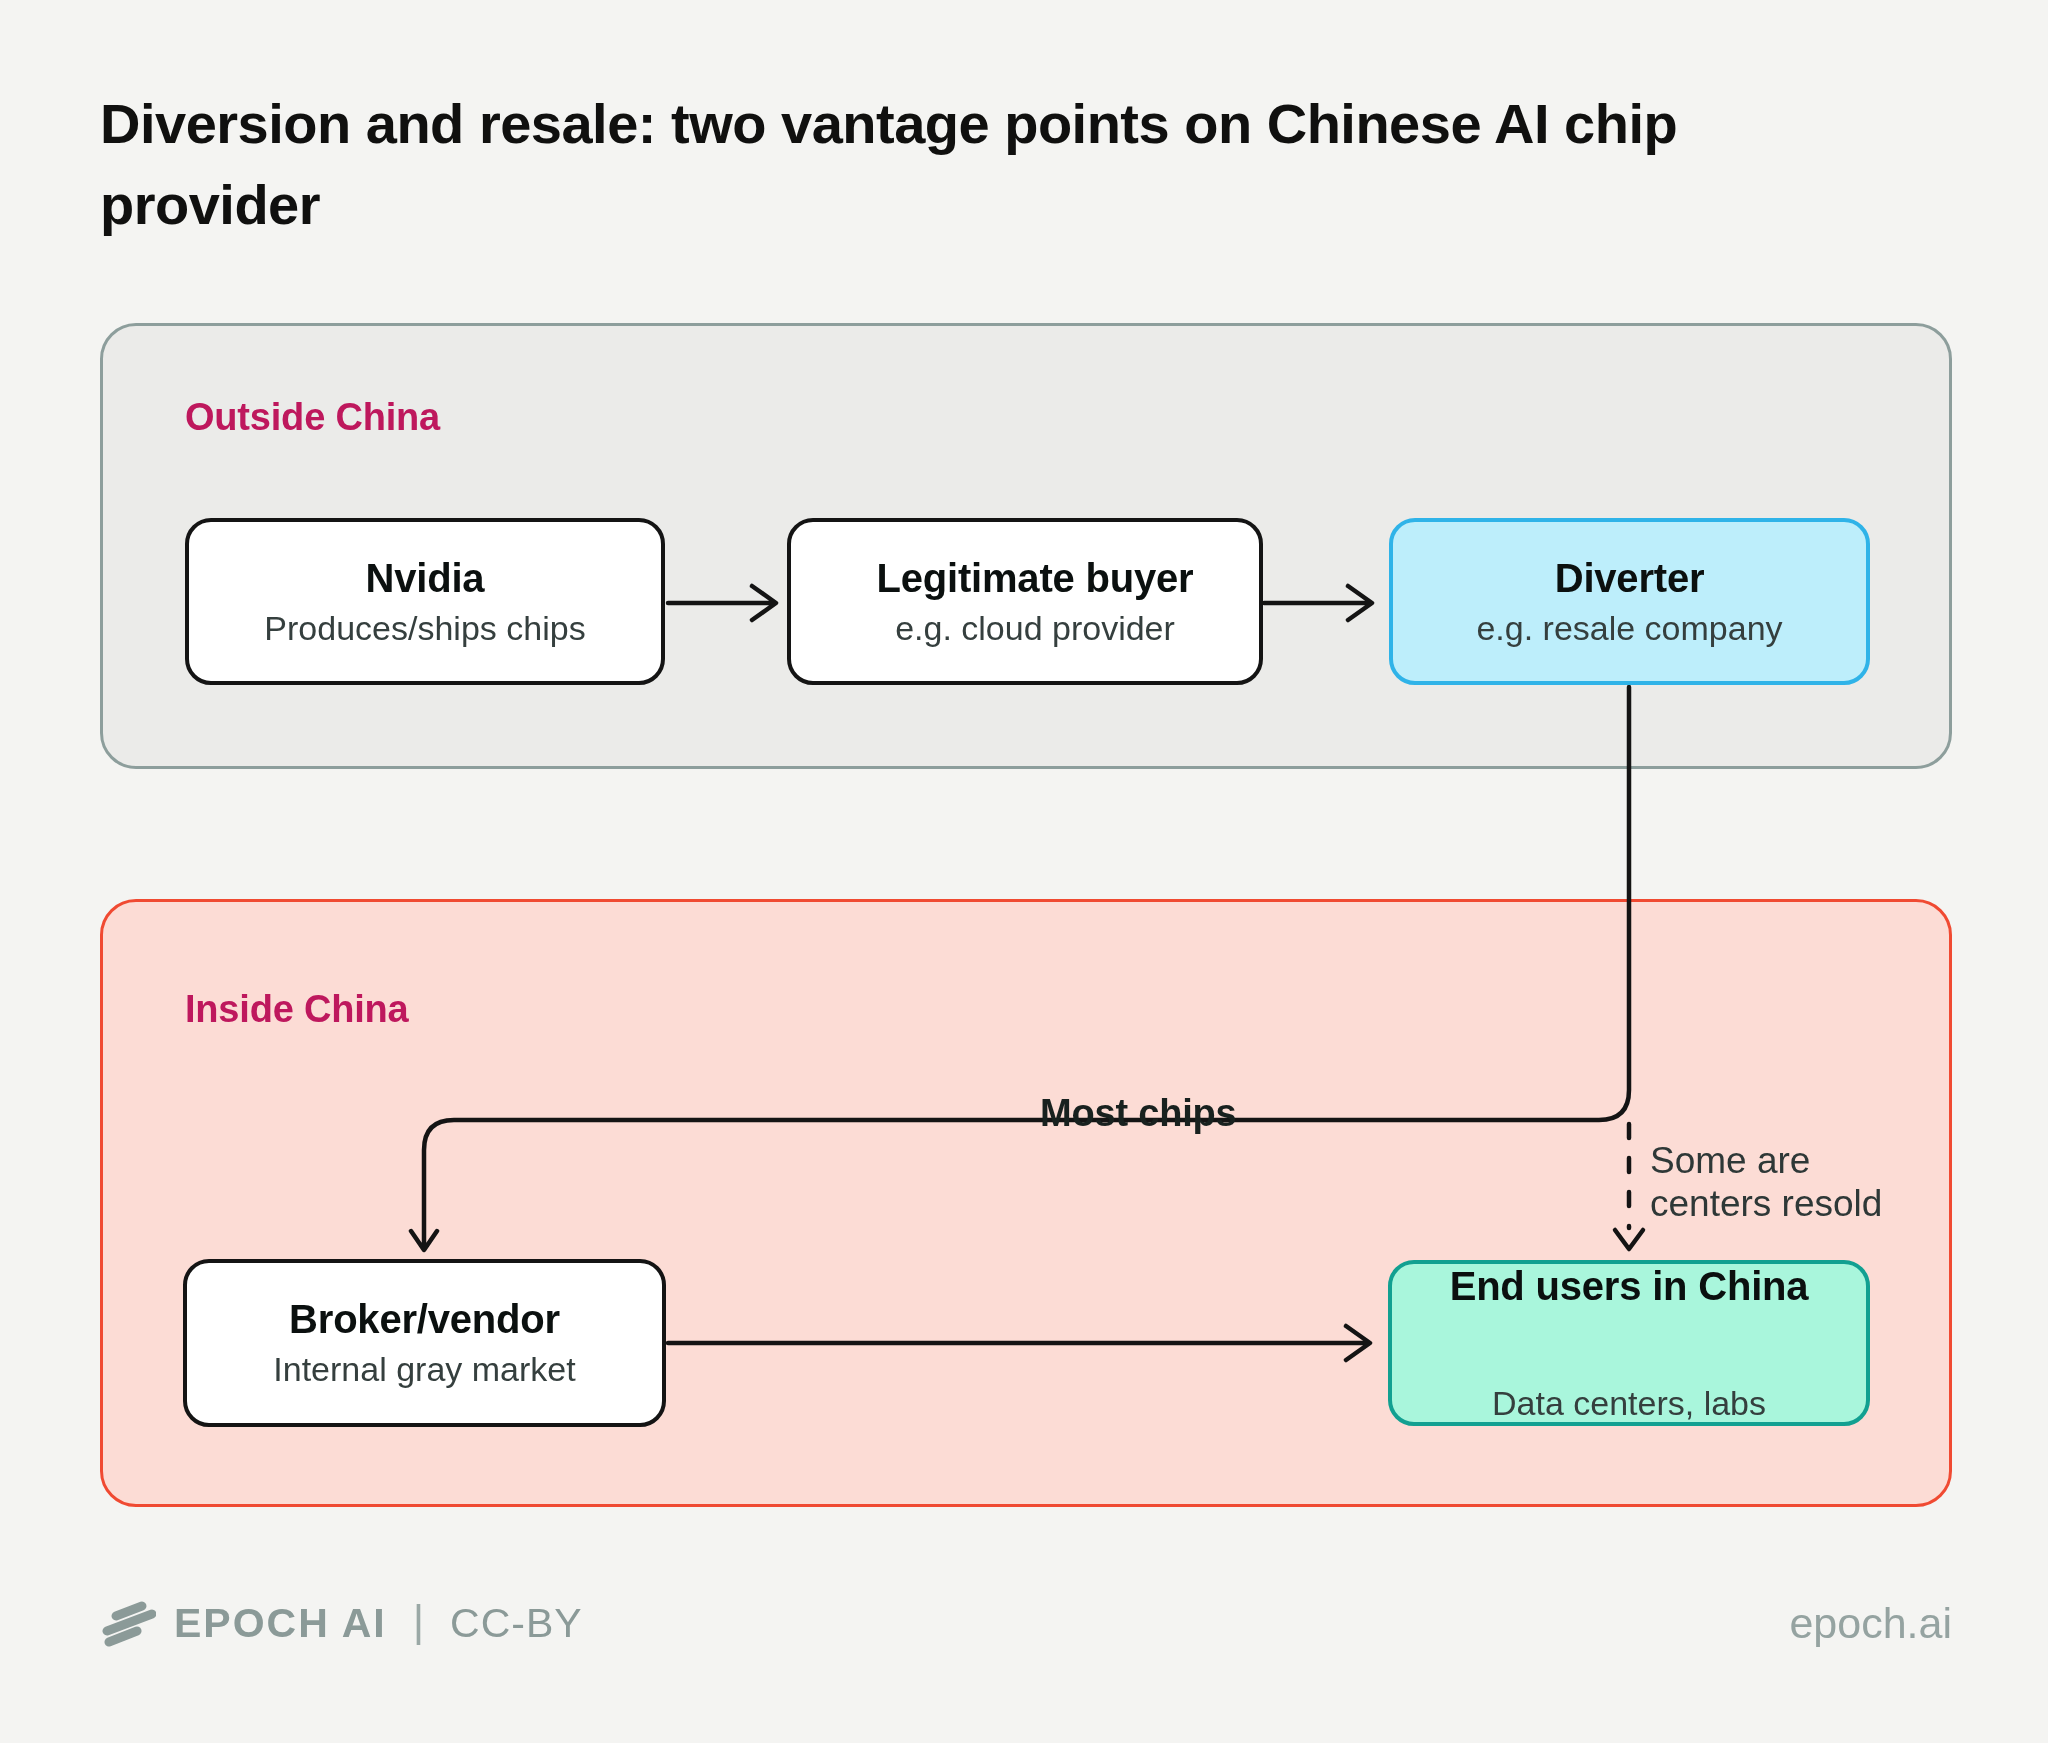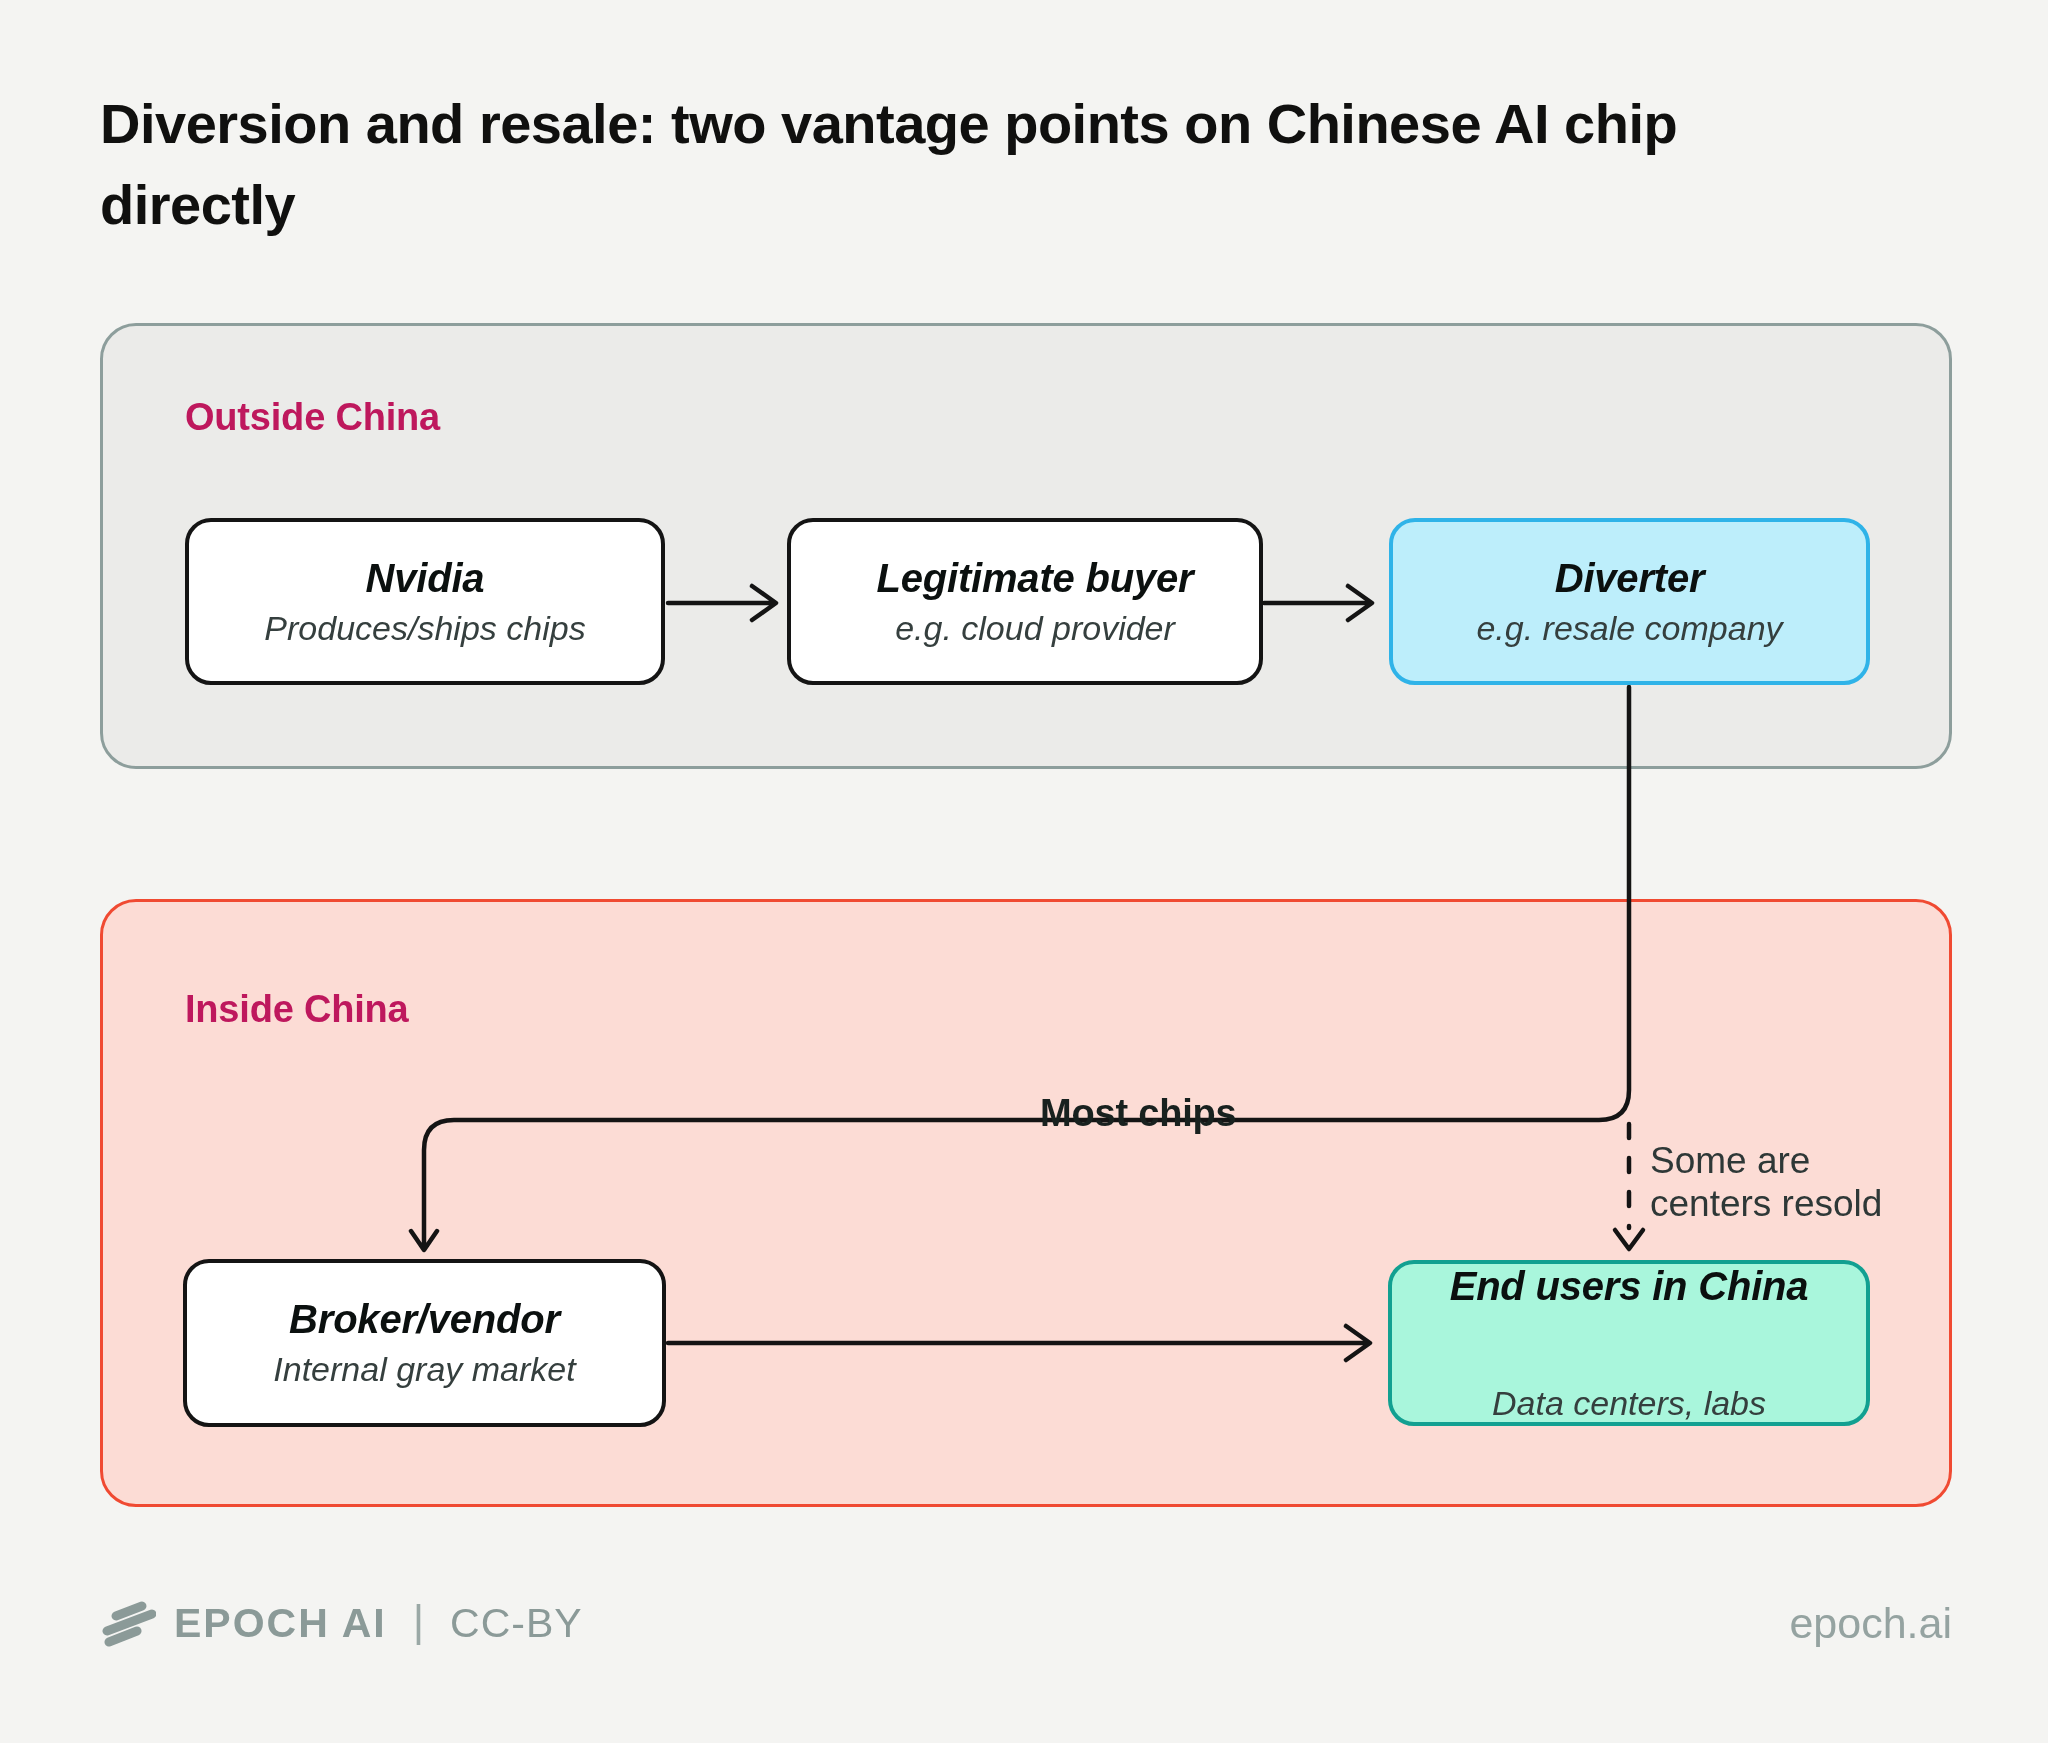--- a/index.html
+++ b/index.html
@@ -18,21 +18,20 @@
   }
   .region-outside{left:100px;top:323px;width:1852px;height:446px;background:#ebebe9;border-color:#8d9e9c;}
   .region-inside{left:100px;top:899px;width:1852px;height:608px;background:#fcdcd5;border-color:#f04a32;}
   .region-label{
     font-size:38px;font-weight:700;letter-spacing:-0.2px;color:#be185d;
   }
   .node{
     border-radius:26px;border:4px solid #141414;background:#ffffff;box-sizing:border-box;
     display:flex;flex-direction:column;align-items:center;justify-content:center;gap:10px;
     text-align:center;
-    font-style:italic;
   }
   .node-title{font-size:40px;font-weight:700;letter-spacing:-0.2px;color:#0b100f;line-height:1.1;}
   .node-sub{font-size:34px;font-weight:400;color:#353f3e;line-height:1.1;}
   .node-diverter{background:#bdeefb;border-color:#2fb3e8;}
   .node-endusers{background:#a9f6dc;border-color:#12a091;}
   .edge-label{
     font-size:37px;line-height:1.16;color:#2e3837;white-space:pre-line;
   }
   .edge-label-strong{font-size:38px;font-weight:700;color:#18211f;letter-spacing:-0.2px;}
   .overlay{position:absolute;left:0;top:0;pointer-events:none;}
@@ -46,21 +45,21 @@
   .license{font-size:41px;font-weight:400;letter-spacing:1px;color:#8b9a98;}
   .site{margin-left:auto;font-size:43px;font-weight:400;color:#95a3a1;}
 </style>
 </head>
 <body>
 
 <div class="canvas">
 
   <div class="abs page-title">
     <span>Diversion and resale: two vantage points on Chinese AI chip</span><br>
-    <span>directly</span>
+    <span>provider</span>
   </div>
 
   <div class="abs region region-outside" style="background: rgb(235, 235, 233); border-color: rgb(141, 158, 156);"></div>
   <div class="abs region-label" style="left:185px;top:396px;">Outside China</div>
 
   <div class="abs region region-inside" style="background: rgb(252, 220, 213); border-color: rgb(240, 74, 50);"></div>
   <div class="abs region-label" style="left:185px;top:988px;">Inside China</div>
 
   <svg class="overlay" width="2048" height="1743" viewBox="0 0 2048 1743">
     <g stroke="#141414" stroke-width="4.5" fill="none" stroke-linecap="round" stroke-linejoin="round">

